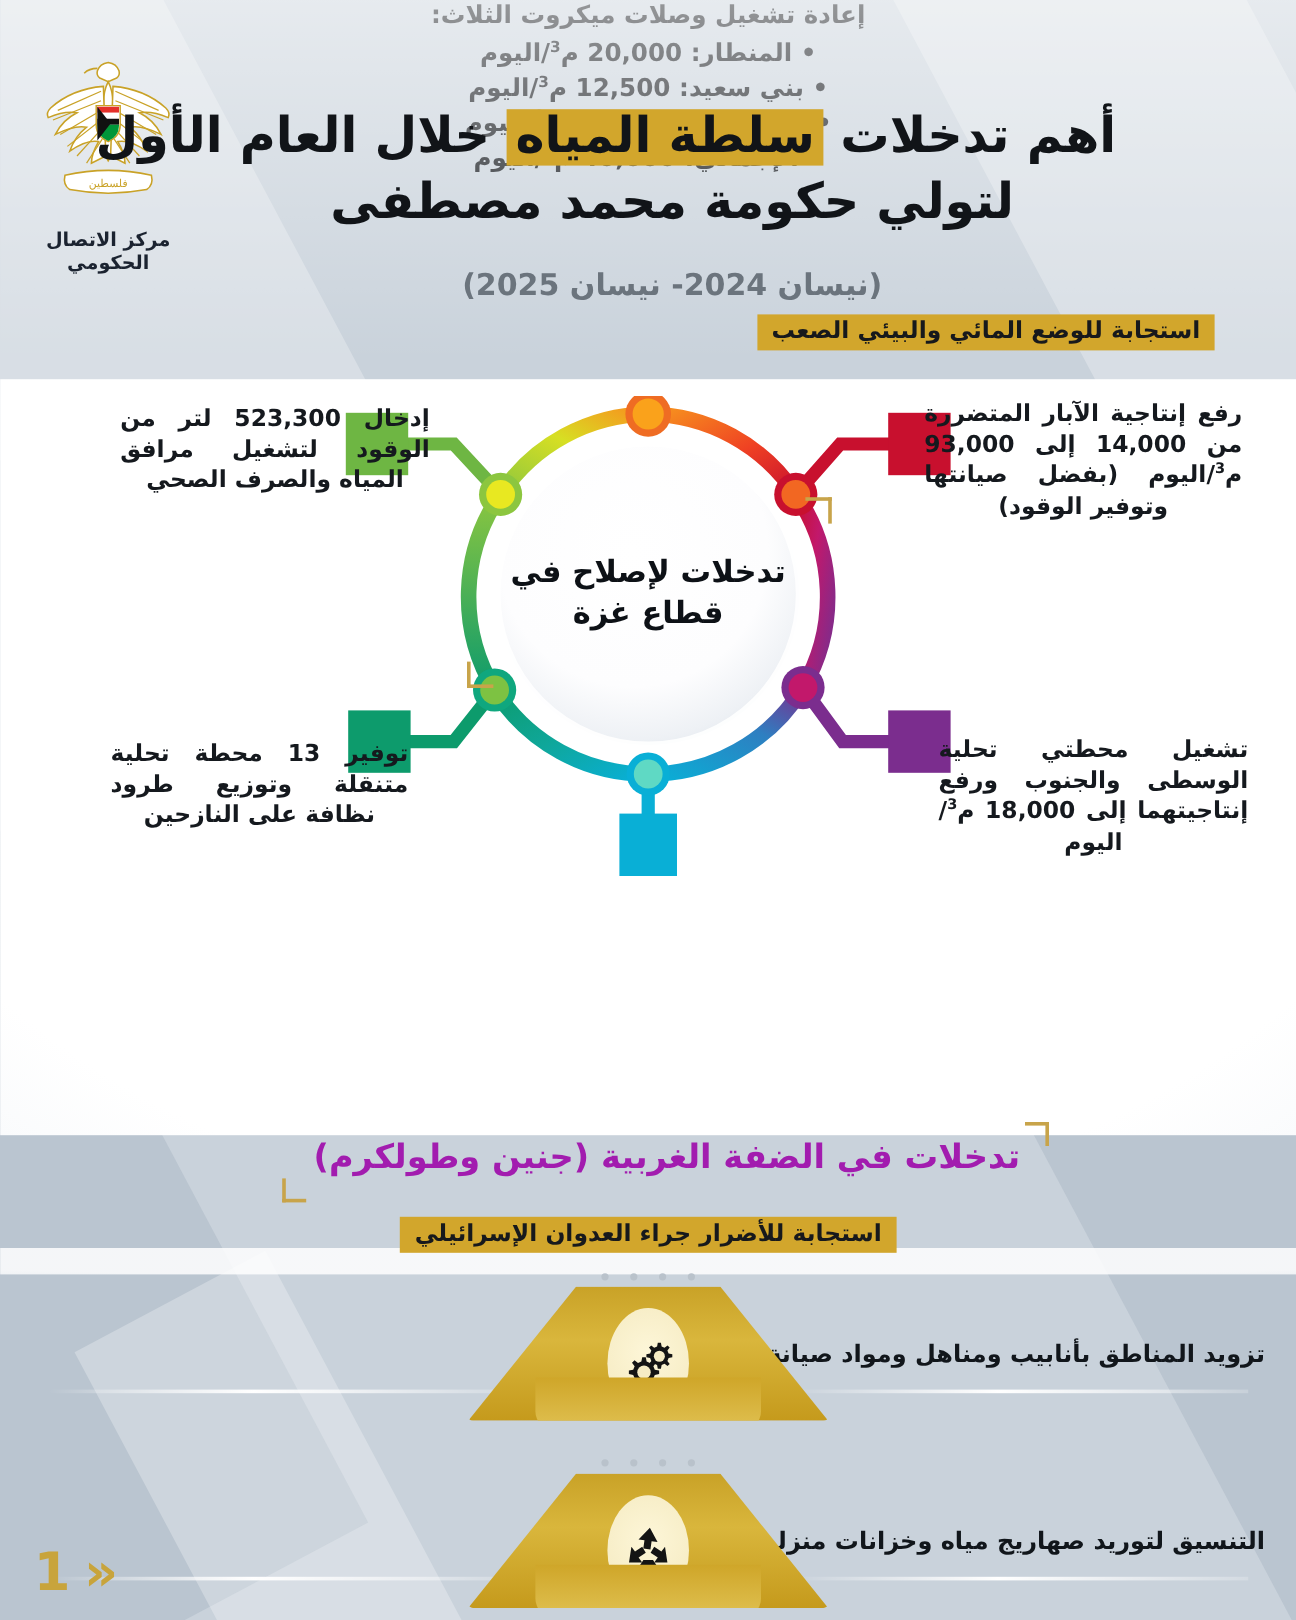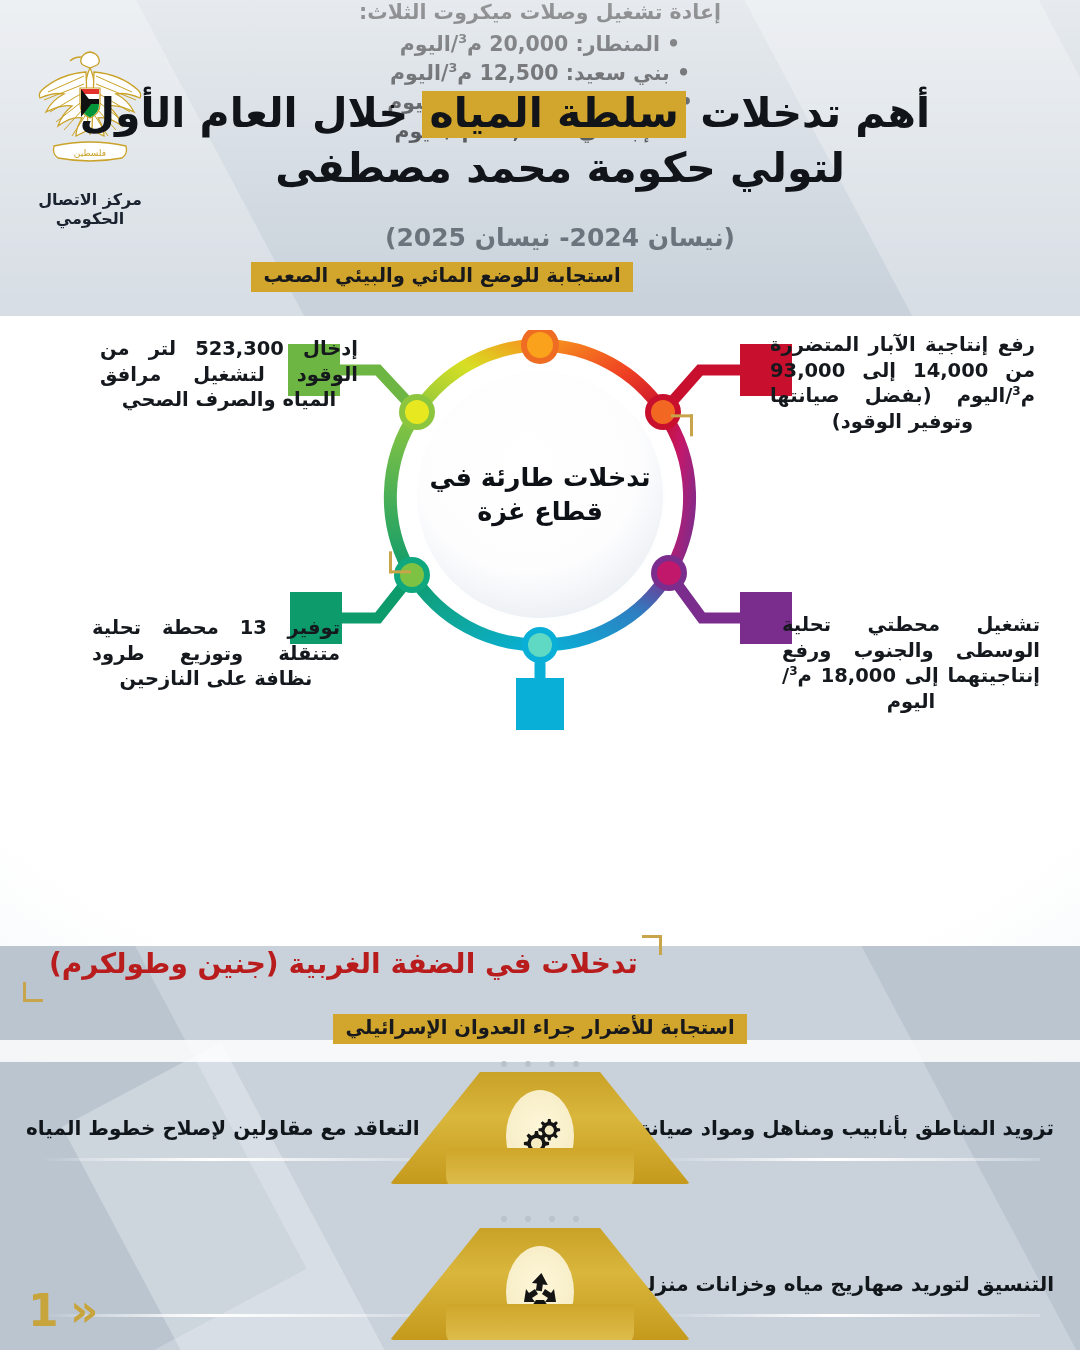--- a/index.html
+++ b/index.html
@@ -57,21 +57,21 @@
   
   .gold-banner { text-align:center; }
   .gold-banner span {
     display:inline-block;
     background:#d2a62c; color:#17191c;
     font-size:19.5px; font-weight:bold;
     padding:3px 12px 5px;
     line-height:1.12;
     margin:1px 0;
   }
-  #banner1 { position:absolute; top:261px; left:0; width:884px; }
+  #banner1 { position:absolute; top:261px; left:0; width:1012px;text-align:right; }
   
   #wheel-area { position:absolute; top:330px; left:0; width:1080px; height:430px; }
   #ring-box { position:absolute; left:50%; top:0; transform:translateX(-50%); width:330px; height:330px; }
   #center-text {
     position:absolute; left:50%; top:50%; transform:translate(-50%,-50%);
     width:230px; text-align:center;
     font-size:25.5px; font-weight:bold; color:#0d1116; line-height:1.32;
   }
   .brk { position:absolute; width:22px; height:22px; }
   .brk.tr { top:-47px; right:-38px; border-top:3px solid #c8a44a; border-right:3px solid #c8a44a; }
@@ -90,22 +90,22 @@
   }
   #c-micro .hdr { font-size:20.5px; font-weight:bold; color:#15191e; }
   #c-micro ul { list-style:none; margin-top:6px; }
   #c-micro li {
     font-size:20.5px; font-weight:bold; color:#15191e; line-height:1.42;
   }
   #c-micro li::before { content:"• "; }
   sup { font-size:.62em; }
   
   #wb-heading {
-    position:absolute; top:947px; left:0; width:1080px; text-align:left;
-    font-size:28px; font-weight:bold; color:#b91c1c;padding-left:31px;
+    position:absolute; top:947px; left:0; width:1080px; text-align:center;
+    font-size:28px; font-weight:bold; color:#a21caf;padding-left:31px;
   }
   #wb-heading .inner { position:relative; display:inline-block; padding:0 18px; }
   #wb-heading .brk2 { position:absolute; width:20px; height:20px; }
   #wb-heading .brk2.tl { top:-12px; right:-6px; border-top:3px solid #c8a44a; border-right:3px solid #c8a44a; }
   #wb-heading .brk2.br { bottom:-22px; left:-8px; border-bottom:3px solid #c8a44a; border-left:3px solid #c8a44a; }
   #banner2 { position:absolute; top:1013px; left:0; width:1080px; }
   
   .dots { position:absolute; left:0; width:1080px; text-align:center; }
   .dots i {
     display:inline-block; width:6px; height:6px; border-radius:50%;
@@ -322,21 +322,21 @@
         <circle cx="540" cy="315" r="12" fill="#5FD9C4"></circle>
       <circle cx="412" cy="245" r="18" fill="#0FA77E"></circle>
         <circle cx="412" cy="245" r="12" fill="#7DC242"></circle>
     </g>
   </svg>
 
   <div id="ring-box">
     <div id="center-text">
       <span class="brk tr"></span>
       <span class="brk bl"></span>
-      <div>تدخلات طارئة في</div>
+      <div>تدخلات لإصلاح في</div>
       <div>قطاع غزة</div>
     </div>
   </div>
 </div>
 
 <div class="callout" id="c-fuel">إدخال 523,300 لتر من الوقود لتشغيل مرافق المياه والصرف الصحي</div>
 <div class="callout" id="c-wells">رفع إنتاجية الآبار المتضررة من 14,000 إلى 93,000 م<sup>3</sup>/اليوم (بفضل صيانتها وتوفير الوقود)</div>
 <div class="callout" id="c-mobile">توفير 13 محطة تحلية متنقلة وتوزيع طرود نظافة على النازحين</div>
 <div class="callout" id="c-desal">تشغيل محطتي تحلية الوسطى والجنوب ورفع إنتاجيتهما إلى 18,000 م<sup>3</sup>/اليوم</div>
 
@@ -363,21 +363,20 @@
 </div>
 
 <div class="dots" style="top:1053px;">
   <i></i><i></i><i></i><i></i>
 </div>
 
 <div class="trow" style="top:1072px;">
   <div class="hairline" style="right:40px;width:380px;"></div>
   <div class="hairline" style="left:40px;width:380px;"></div>
   <div class="side-label r">تزويد المناطق بأنابيب ومناهل ومواد صيانة</div>
-  <div class="side-label l">التعاقد مع مقاولين لإصلاح خطوط المياه</div>
   <div class="trap">
     <div class="trap-icon">
       <svg width="44" height="44" viewBox="0 0 44 44">
         <g fill="#141414">
           <path d="M30 5 l2.6 .0 .6 3.1 2.4 1.0 2.5-1.9 1.8 1.8 -1.9 2.5 1.0 2.4 3.1 .6 0 2.6 -3.1 .6 -1.0 2.4 1.9 2.5 -1.8 1.8 -2.5-1.9 -2.4 1.0 -.6 3.1 -2.6 0 -.6-3.1 -2.4-1.0 -2.5 1.9 -1.8-1.8 1.9-2.5 -1.0-2.4 -3.1-.6 0-2.6 3.1-.6 1.0-2.4 -1.9-2.5 1.8-1.8 2.5 1.9 2.4-1.0z"></path>
           <circle cx="31.3" cy="16.2" r="4.6" fill="#f6ecc4"></circle>
           <path d="M17 17 l3.0 .0 .7 3.6 2.8 1.2 2.9-2.2 2.1 2.1 -2.2 2.9 1.2 2.8 3.6 .7 0 3.0 -3.6 .7 -1.2 2.8 2.2 2.9 -2.1 2.1 -2.9-2.2 -2.8 1.2 -.7 3.6 -3.0 0 -.7-3.6 -2.8-1.2 -2.9 2.2 -2.1-2.1 2.2-2.9 -1.2-2.8 -3.6-.7 0-3.0 3.6-.7 1.2-2.8 -2.2-2.9 2.1-2.1 2.9 2.2 2.8-1.2z"></path>
           <circle cx="18.5" cy="29.5" r="5.6" fill="#f6ecc4"></circle>
         </g>
       </svg>

